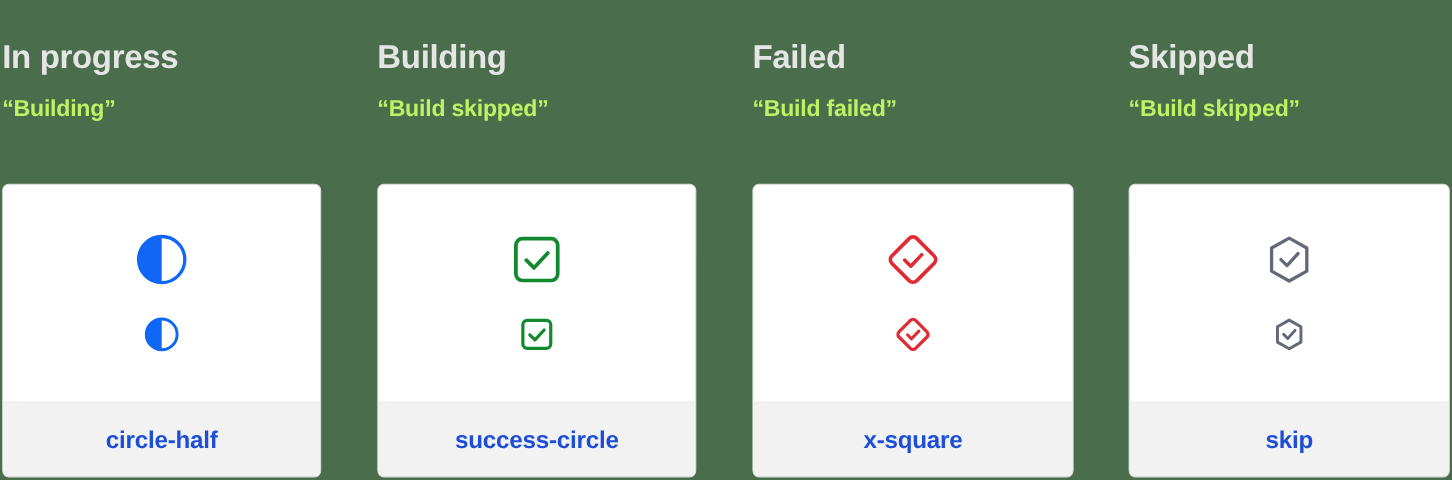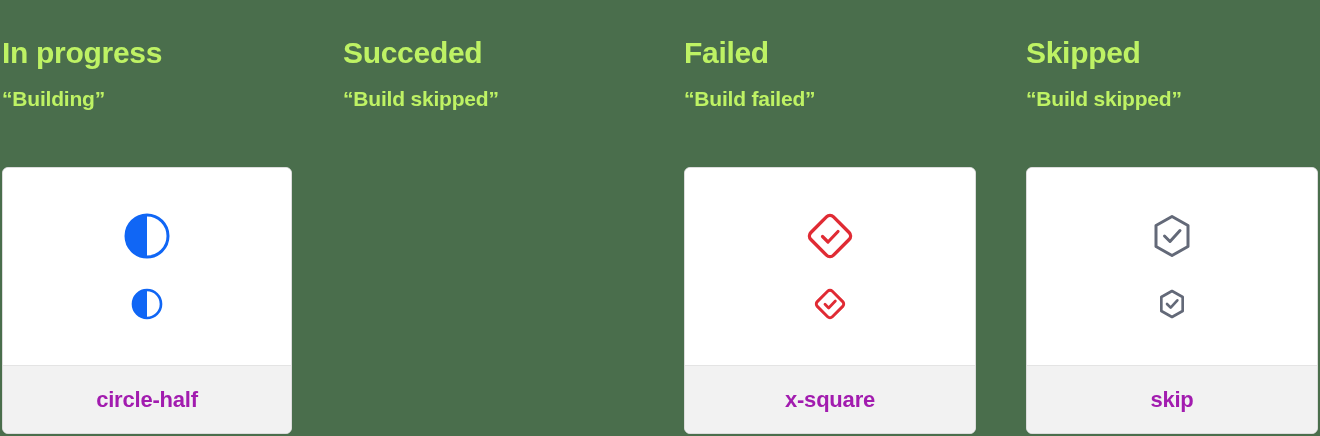--- a/index.html
+++ b/index.html
@@ -34,21 +34,21 @@
   .col-head {
     position: absolute;
     top: 0;
     left: 0;
     width: 320px;
   }
 
   .status-title {
     font-size: 30px;
     font-weight: 700;
-    color: #bef264;
+    color: #e5e5e5;
     letter-spacing: -0.3px;
     line-height: 1;
     margin: 0;
     padding-top: 38px;
     white-space: nowrap;
   }
 
   .status-phrase {
     font-size: 21px;
     font-weight: 700;
@@ -101,21 +101,21 @@
     background: #f2f2f2;
     border-top: 1px solid #e4e4e4;
     display: flex;
     align-items: center;
     justify-content: center;
   }
 
   .card-label {
     font-size: 22px;
     font-weight: 700;
-    color: #a21caf;
+    color: #1d4ed8;
     letter-spacing: -0.2px;
     white-space: nowrap;
   }
 </style>
 </head>
 <body>
 
 <div id="board">
 
   <div class="column col-0">
@@ -139,22 +139,41 @@
         </span>
       </div>
       <div class="card-footer">
         <span class="card-label">circle-half</span>
       </div>
     </div>
   </div>
 
   <div class="column col-1">
     <div class="col-head">
-      <div class="status-title">Succeded</div>
+      <div class="status-title">Building</div>
       <div class="status-phrase">“Build skipped”</div>
+    </div>
+    <div class="card">
+      <div class="card-body">
+        <span class="icon-slot icon-lg">
+          <svg viewBox="0 0 48 48" xmlns="http://www.w3.org/2000/svg">
+            <rect x="5" y="5" width="38" height="38" rx="6" ry="6" fill="none" stroke="#12892f" stroke-width="3.4"></rect>
+            <path d="M14.5 24.5 L21.5 31.5 L34 18" fill="none" stroke="#12892f" stroke-width="3.4" stroke-linecap="round" stroke-linejoin="round"></path>
+          </svg>
+        </span>
+        <span class="icon-slot icon-sm">
+          <svg viewBox="0 0 48 48" xmlns="http://www.w3.org/2000/svg">
+            <rect x="5" y="5" width="38" height="38" rx="6" ry="6" fill="none" stroke="#12892f" stroke-width="4.4"></rect>
+            <path d="M14.5 24.5 L21.5 31.5 L34 18" fill="none" stroke="#12892f" stroke-width="4.4" stroke-linecap="round" stroke-linejoin="round"></path>
+          </svg>
+        </span>
+      </div>
+      <div class="card-footer">
+        <span class="card-label">success-circle</span>
+      </div>
     </div>
   </div>
 
   <div class="column col-3">
     <div class="col-head">
       <div class="status-title">Skipped</div>
       <div class="status-phrase">“Build skipped”</div>
     </div>
     <div class="card wide">
       <div class="card-body">

